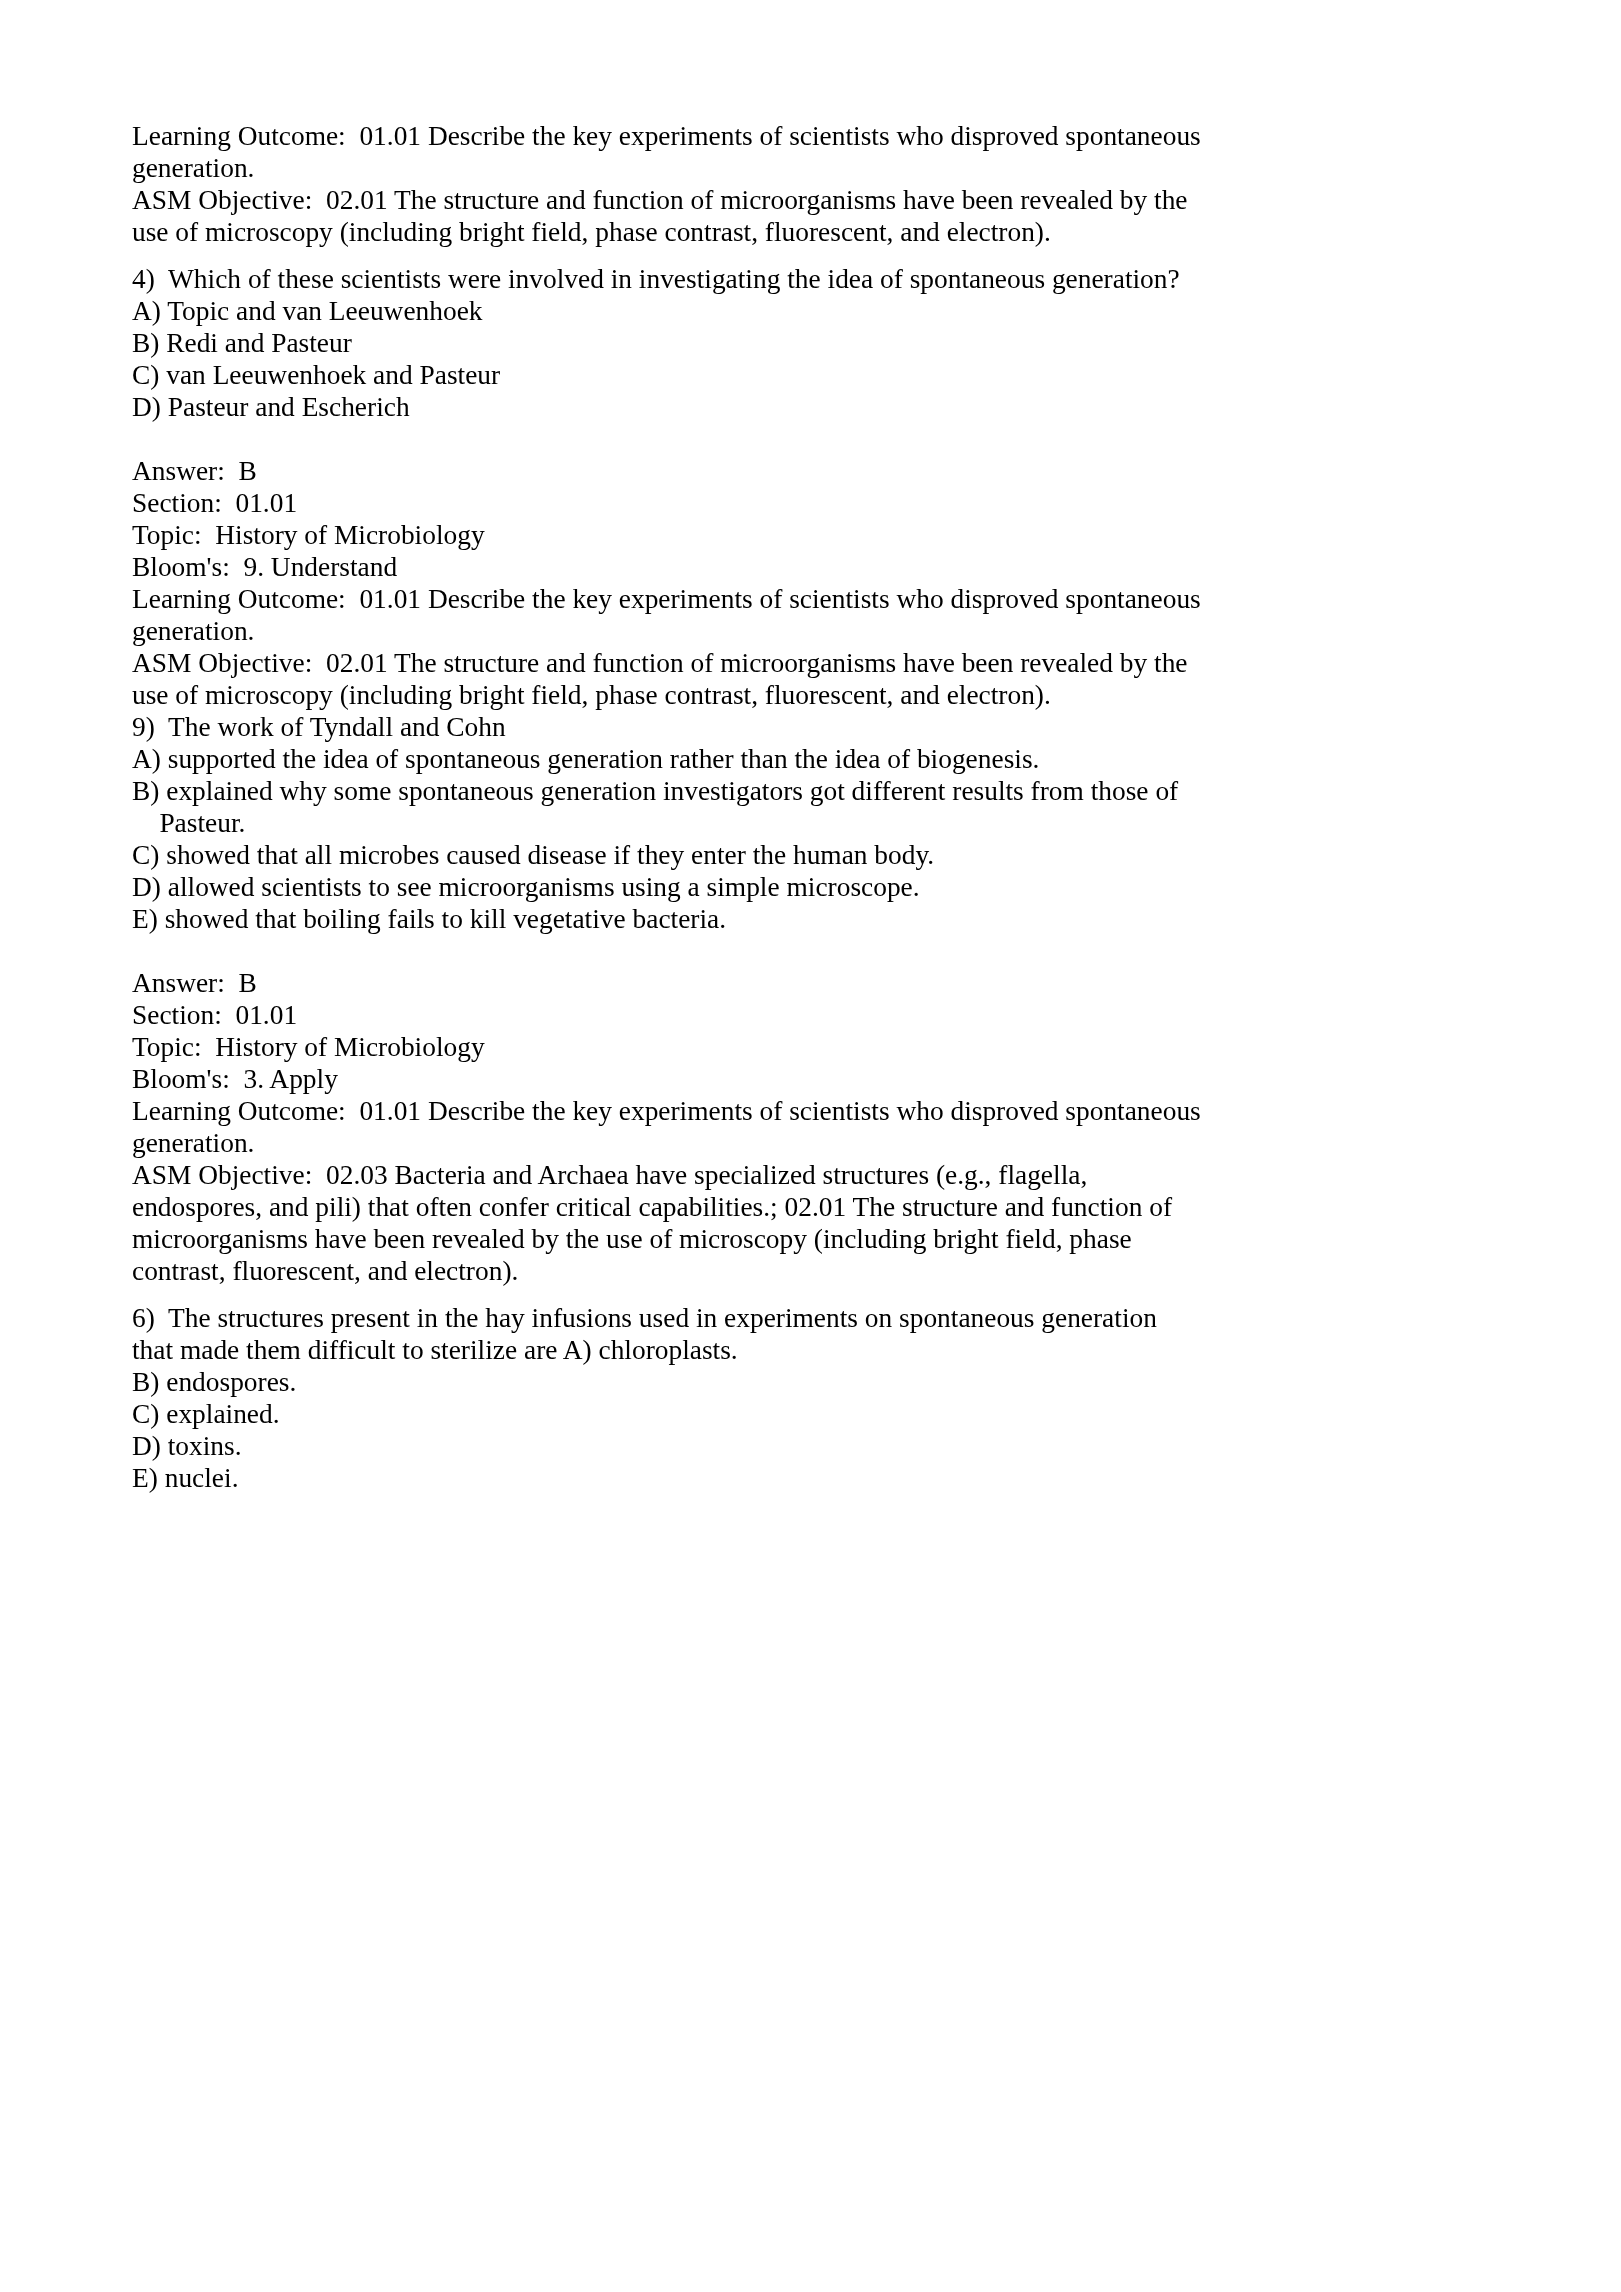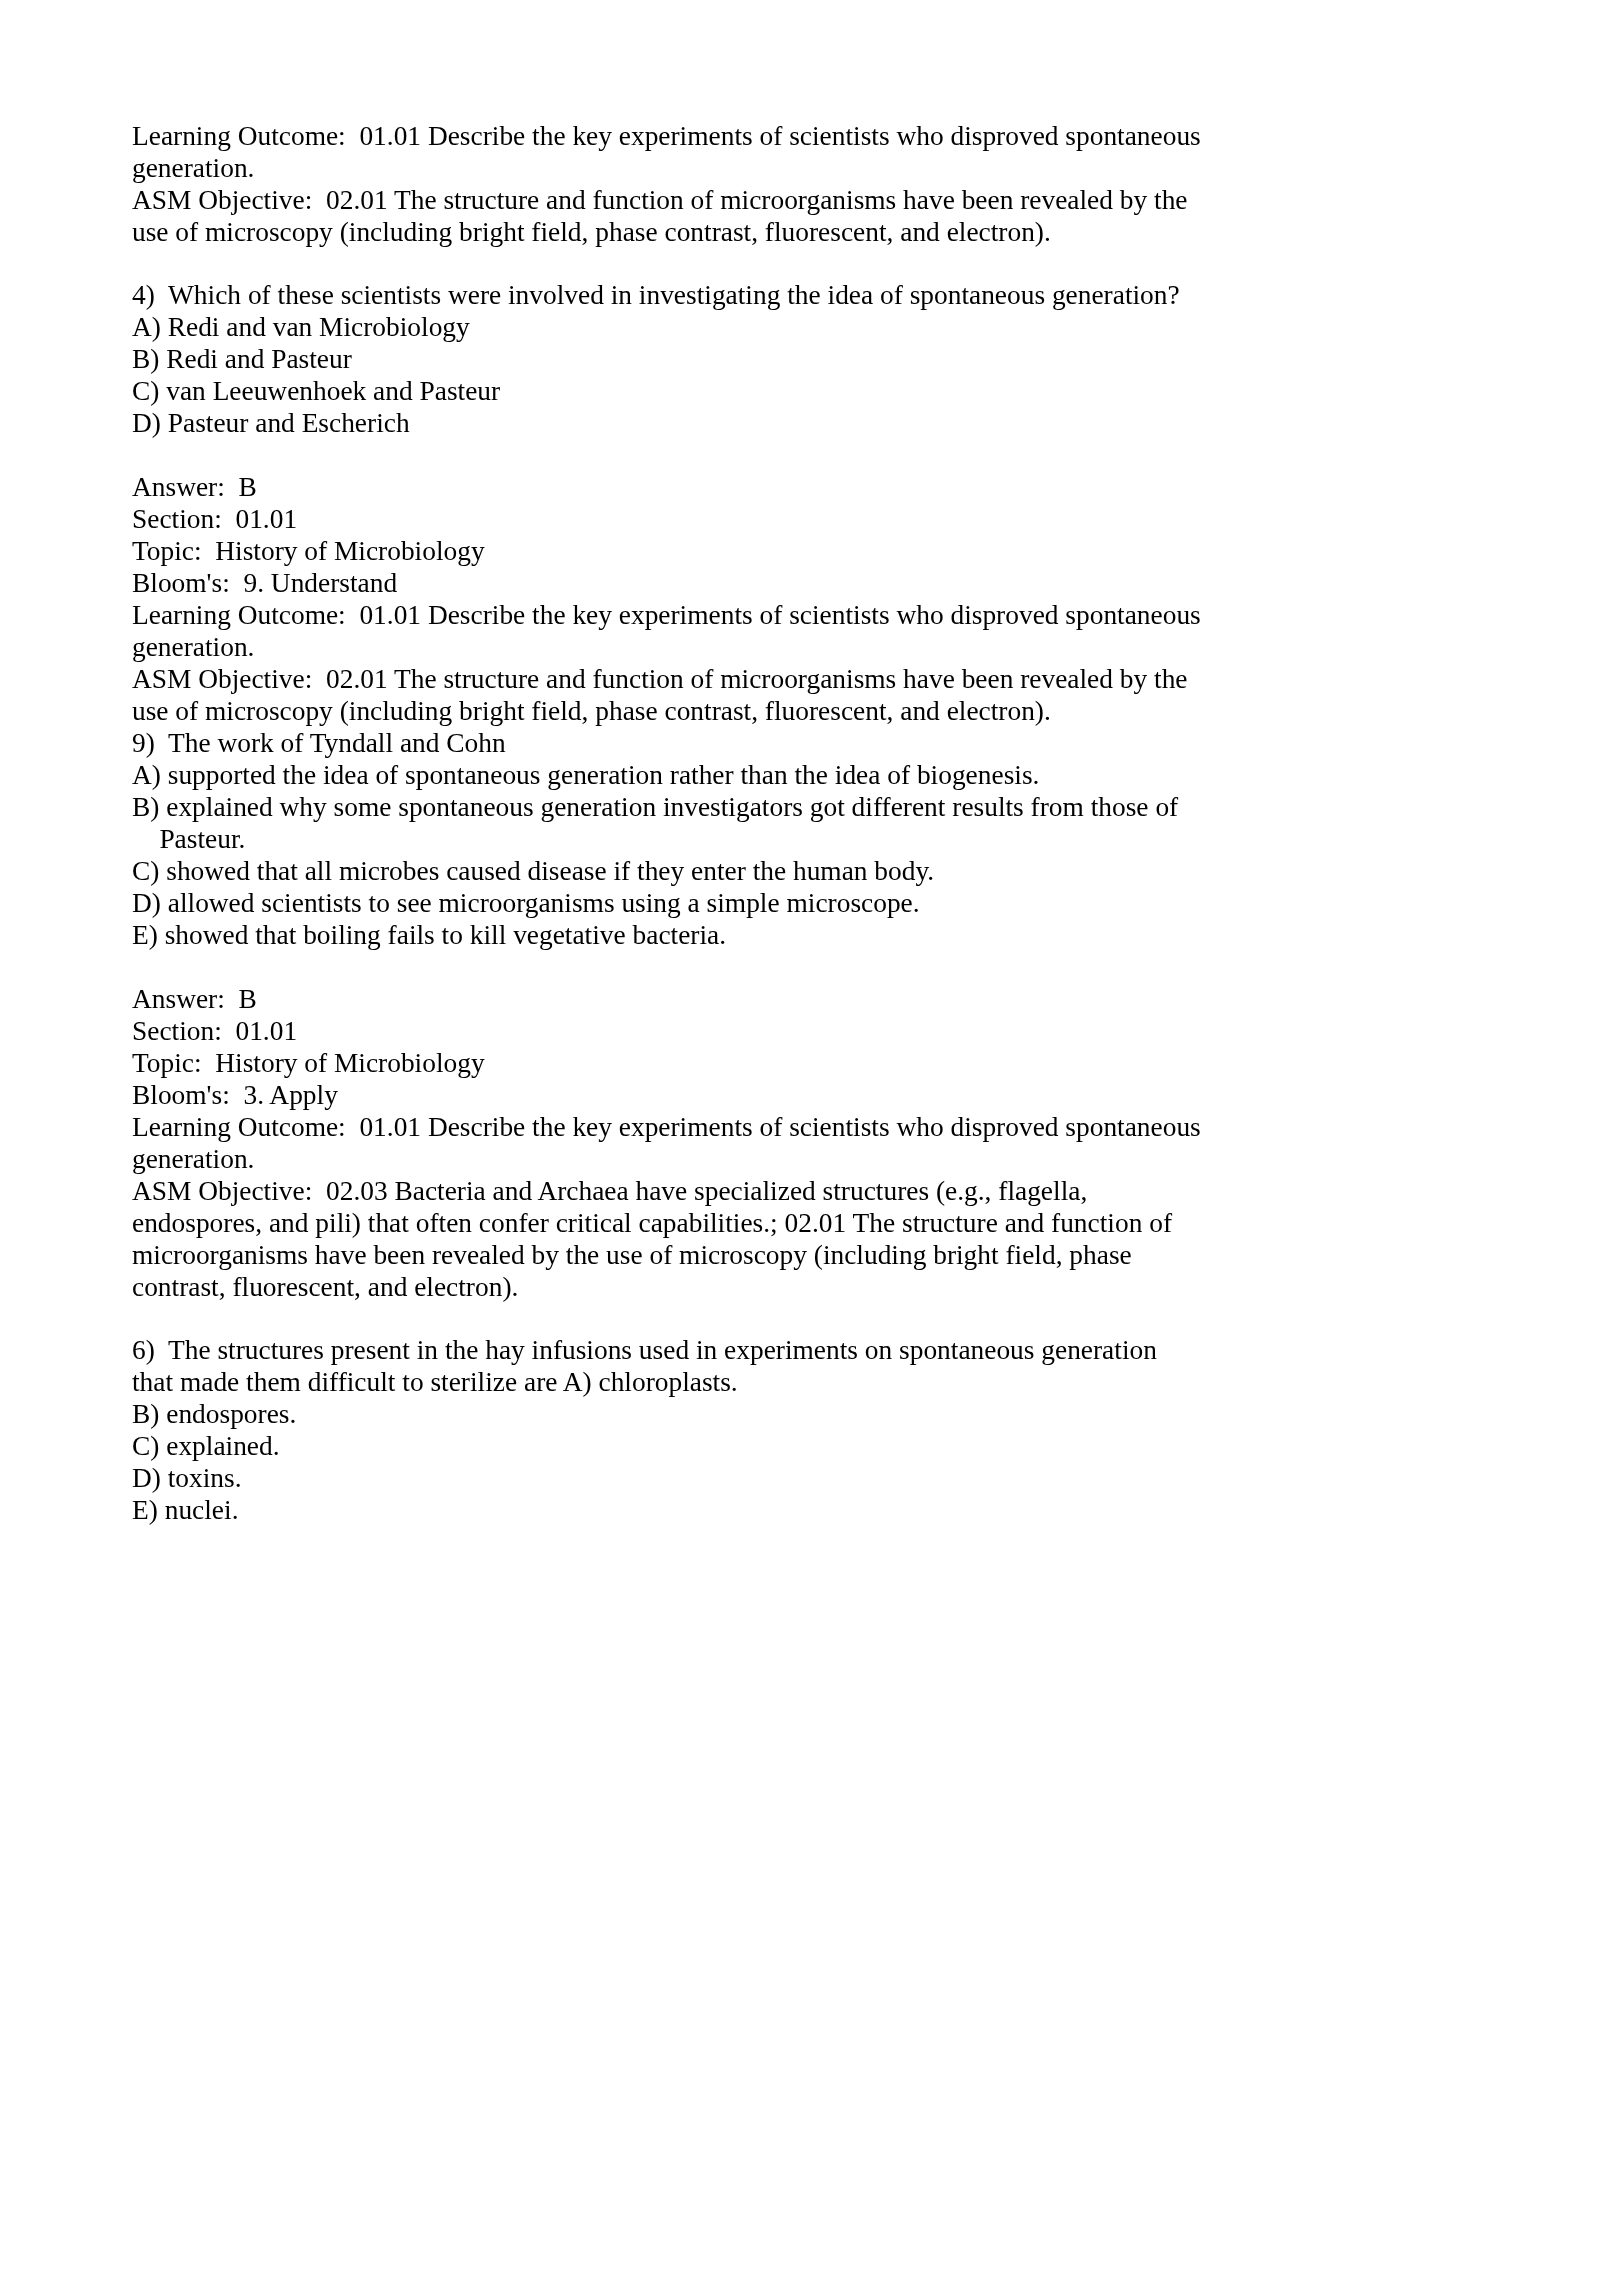--- a/index.html
+++ b/index.html
@@ -26,38 +26,38 @@
     font-size: 27.4px;
     line-height: 32px;
     white-space: pre-wrap;
     color: #000000;
   }
   .mt-blank {
     margin-top: 32px;   
     font-family: Liberation Serif, serif;
   }
   .mt-half {
-    margin-top: 31px;   
+    margin-top: 15px;   
   }
 </style>
 </head>
 <body>
 
 <div class="page">
 
   <div>
     <p class="line">Learning Outcome:  01.01 Describe the key experiments of scientists who disproved spontaneous
 generation.</p>
     <p class="line">ASM Objective:  02.01 The structure and function of microorganisms have been revealed by the
 use of microscopy (including bright field, phase contrast, fluorescent, and electron).</p>
   </div>
 
   <div class="mt-half">
     <p class="line">4)  Which of these scientists were involved in investigating the idea of spontaneous generation?</p>
-    <p class="line">A) Redi and van Microbiology</p>
+    <p class="line">A) Topic and van Leeuwenhoek</p>
     <p class="line">B) Redi and Pasteur</p>
     <p class="line">C) van Leeuwenhoek and Pasteur</p>
     <p class="line">D) Pasteur and Escherich</p>
   </div>
 
   <div class="mt-blank">
     <p class="line">Answer:  B</p>
     <p class="line">Section:  01.01</p>
     <p class="line">Topic:  History of Microbiology</p>
     <p class="line">Bloom's:  9. Understand</p>

